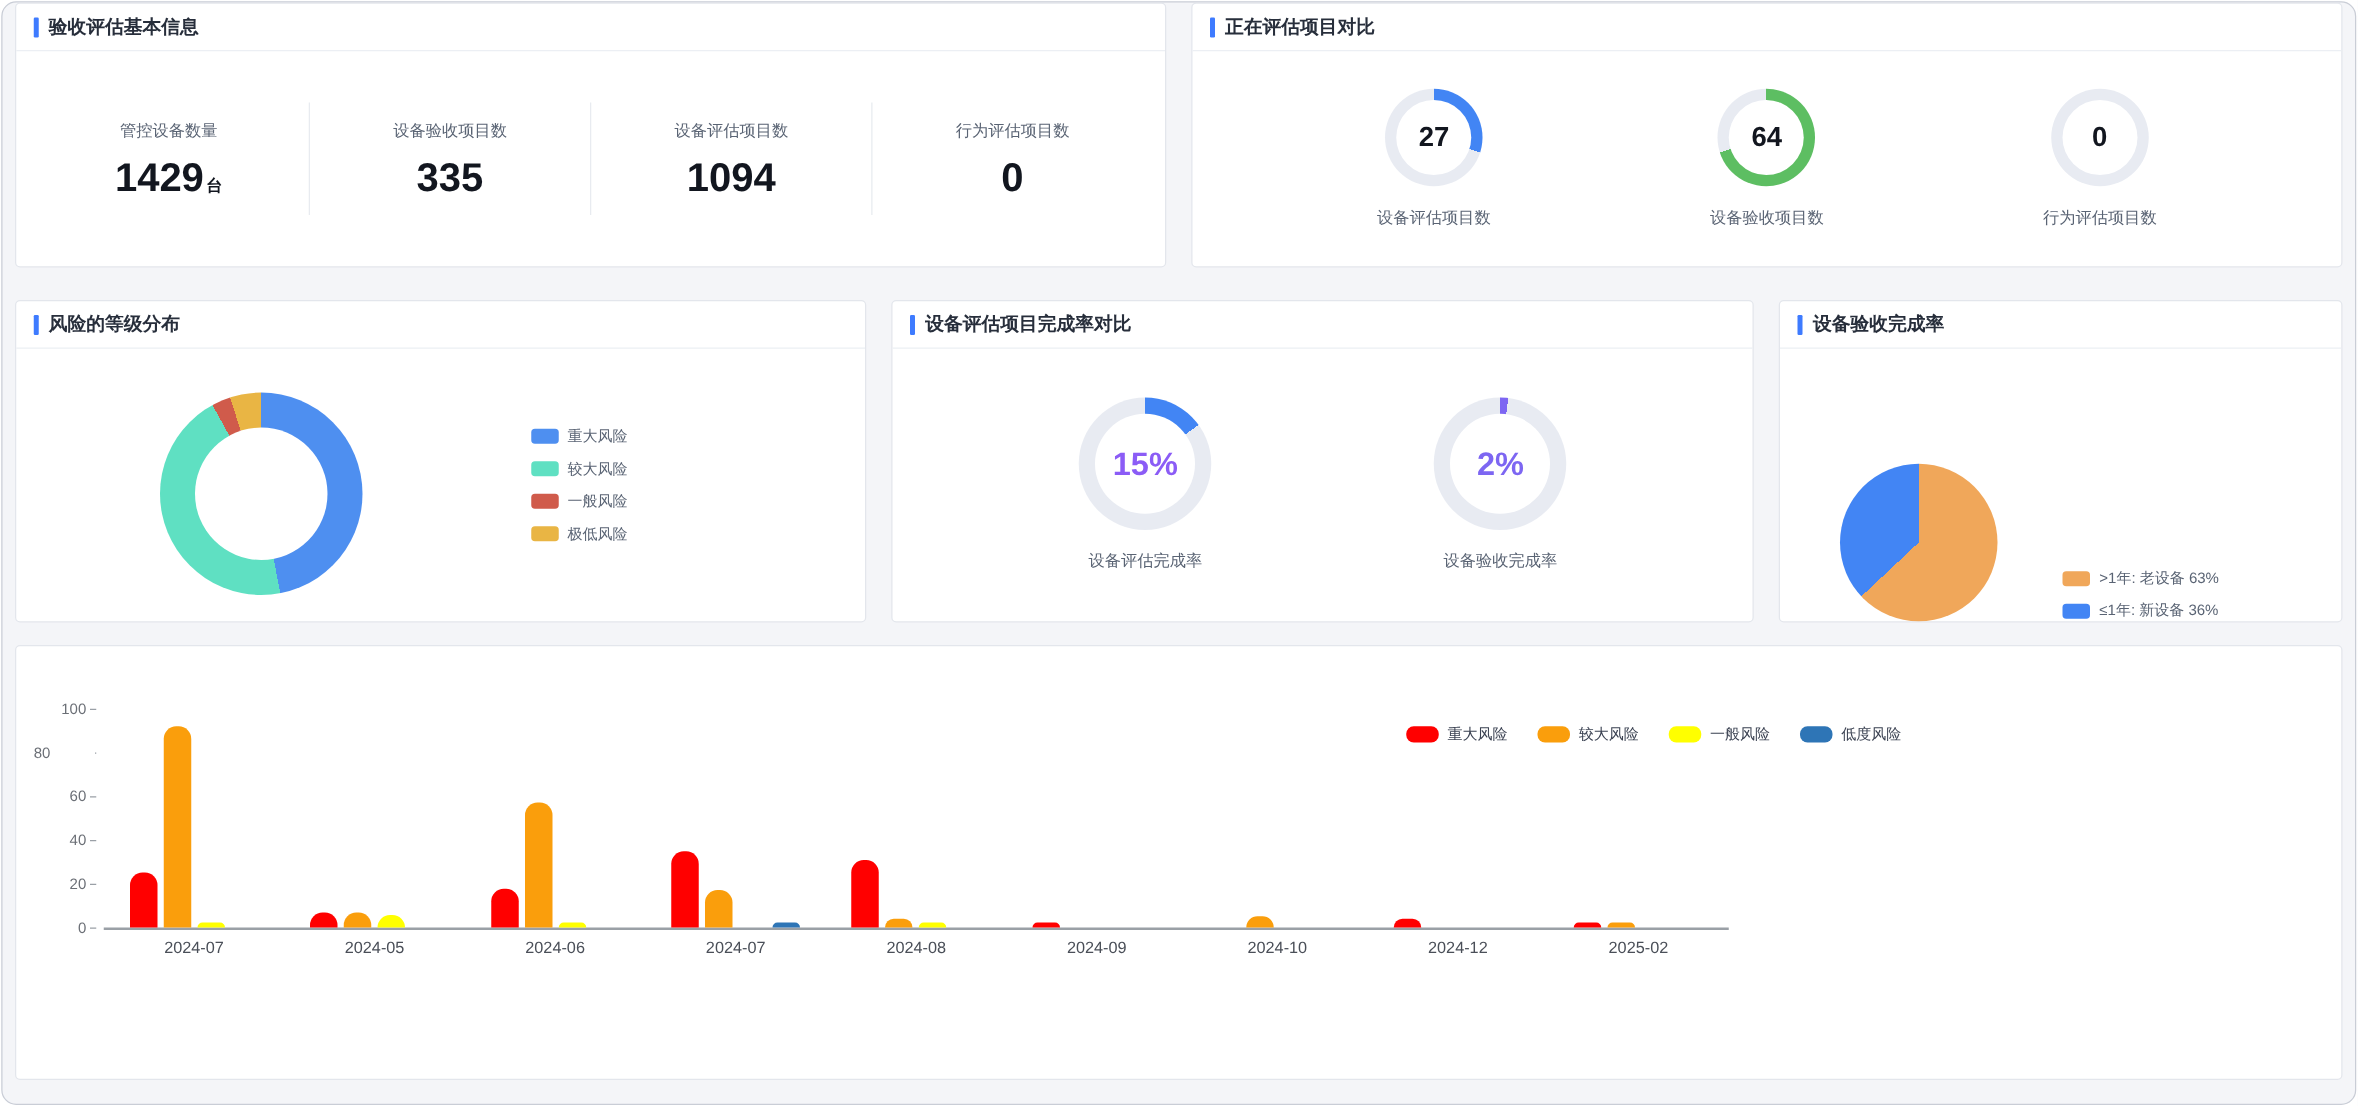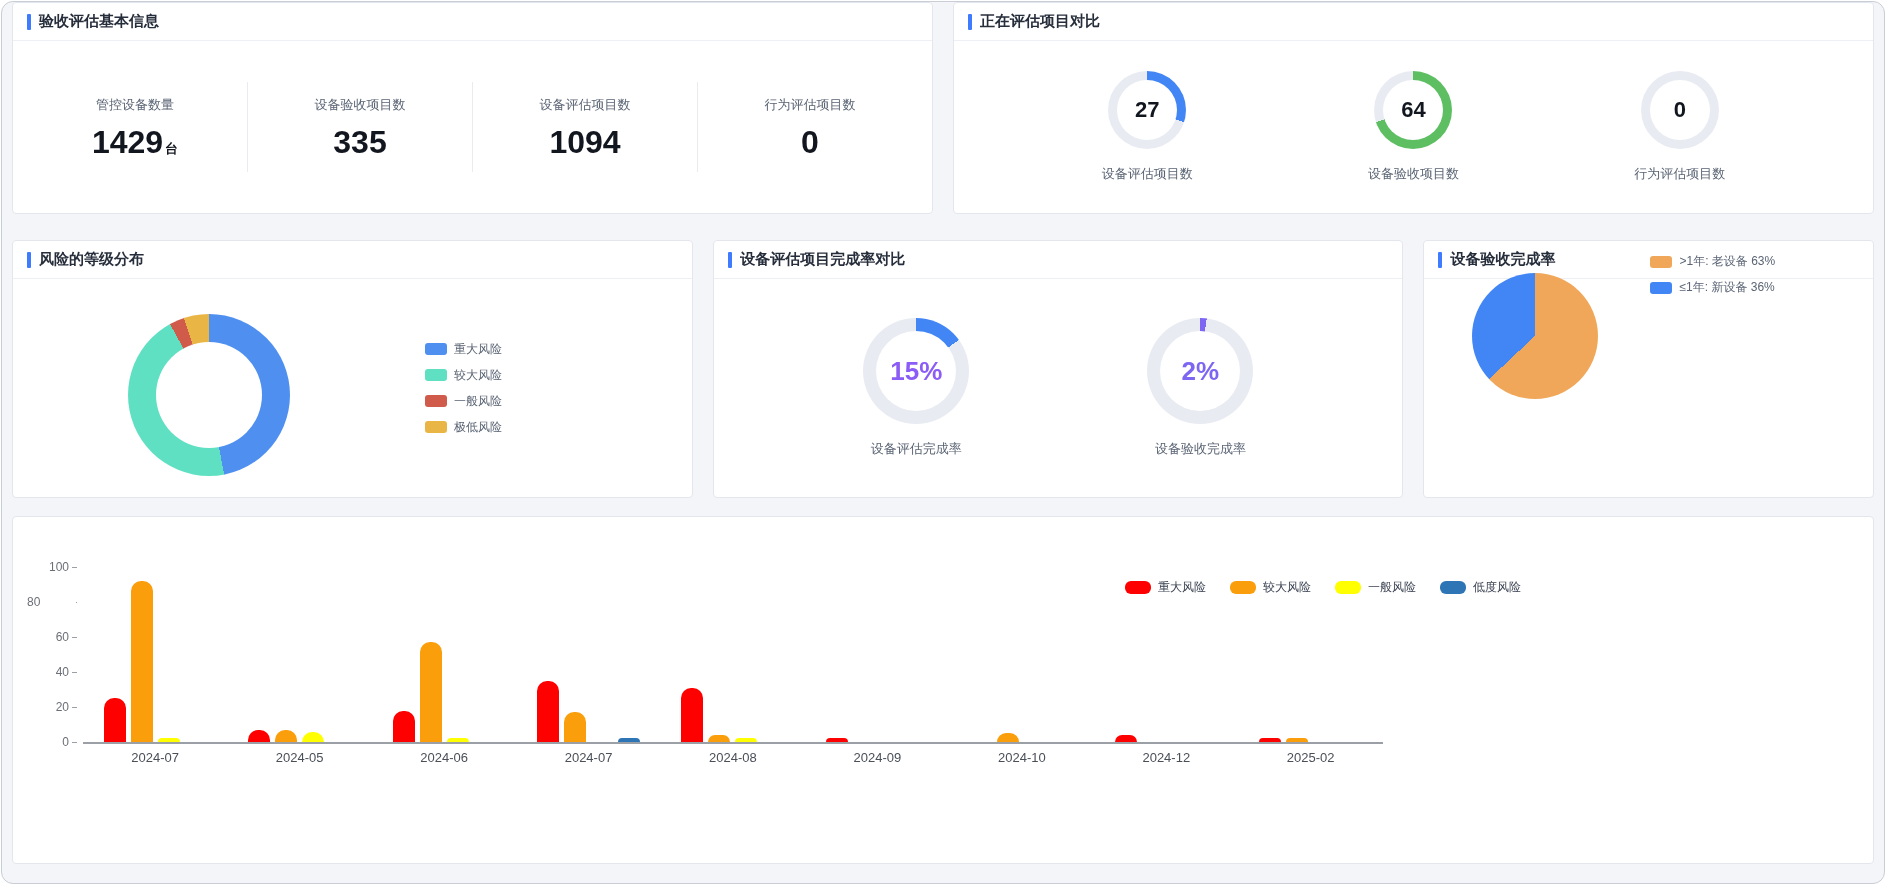--- a/index.html
+++ b/index.html
@@ -43,21 +43,21 @@
   
   .pie{ border-radius:50%; position:relative; }
   .pie-hole{ position:absolute; inset:28px; background:#fff; border-radius:50%; }
   .donut-body{ display:flex; align-items:center; }
   .donut-wrap{ margin-left:115px; margin-top:14px; }
   .donut{ width:162px; height:162px; }
   .legend-col{ display:flex; flex-direction:column; gap:9px; margin-left:135px; }
   .legend-item{ display:flex; align-items:center; gap:7px; }
   .legend-swatch{ width:22px; height:12px; border-radius:3px; display:inline-block; }
   .legend-label{ font-size:12px; color:#5a6474; white-space:nowrap; }
-  .age-body{ display:flex; align-items:flex-start; }
+  .age-body{ display:flex; align-items:flex-end; }
   .age-pie-wrap{ margin-left:48px; margin-top:-6px; }
   .age-pie{ width:126px; height:126px; }
   .age-legend{ margin-left:52px; margin-top:-26px; }
 
   
   .bar-legend{ position:absolute; top:10px; right:352px; display:flex; gap:24px; }
   .bar-legend .legend-swatch{ width:26px; height:13px; border-radius:6px; }
   .bar-legend .legend-label{ color:#3b4252; }
   .bar-plot{ position:relative; height:175px; margin:52px 0 0 70px; width:1300px; border-bottom:2px solid #9aa0a6; display:flex; }
   .ytick{ position:absolute; left:-56px; width:50px; display:flex; align-items:center; justify-content:flex-end; gap:3px; transform:translateY(50%); }

